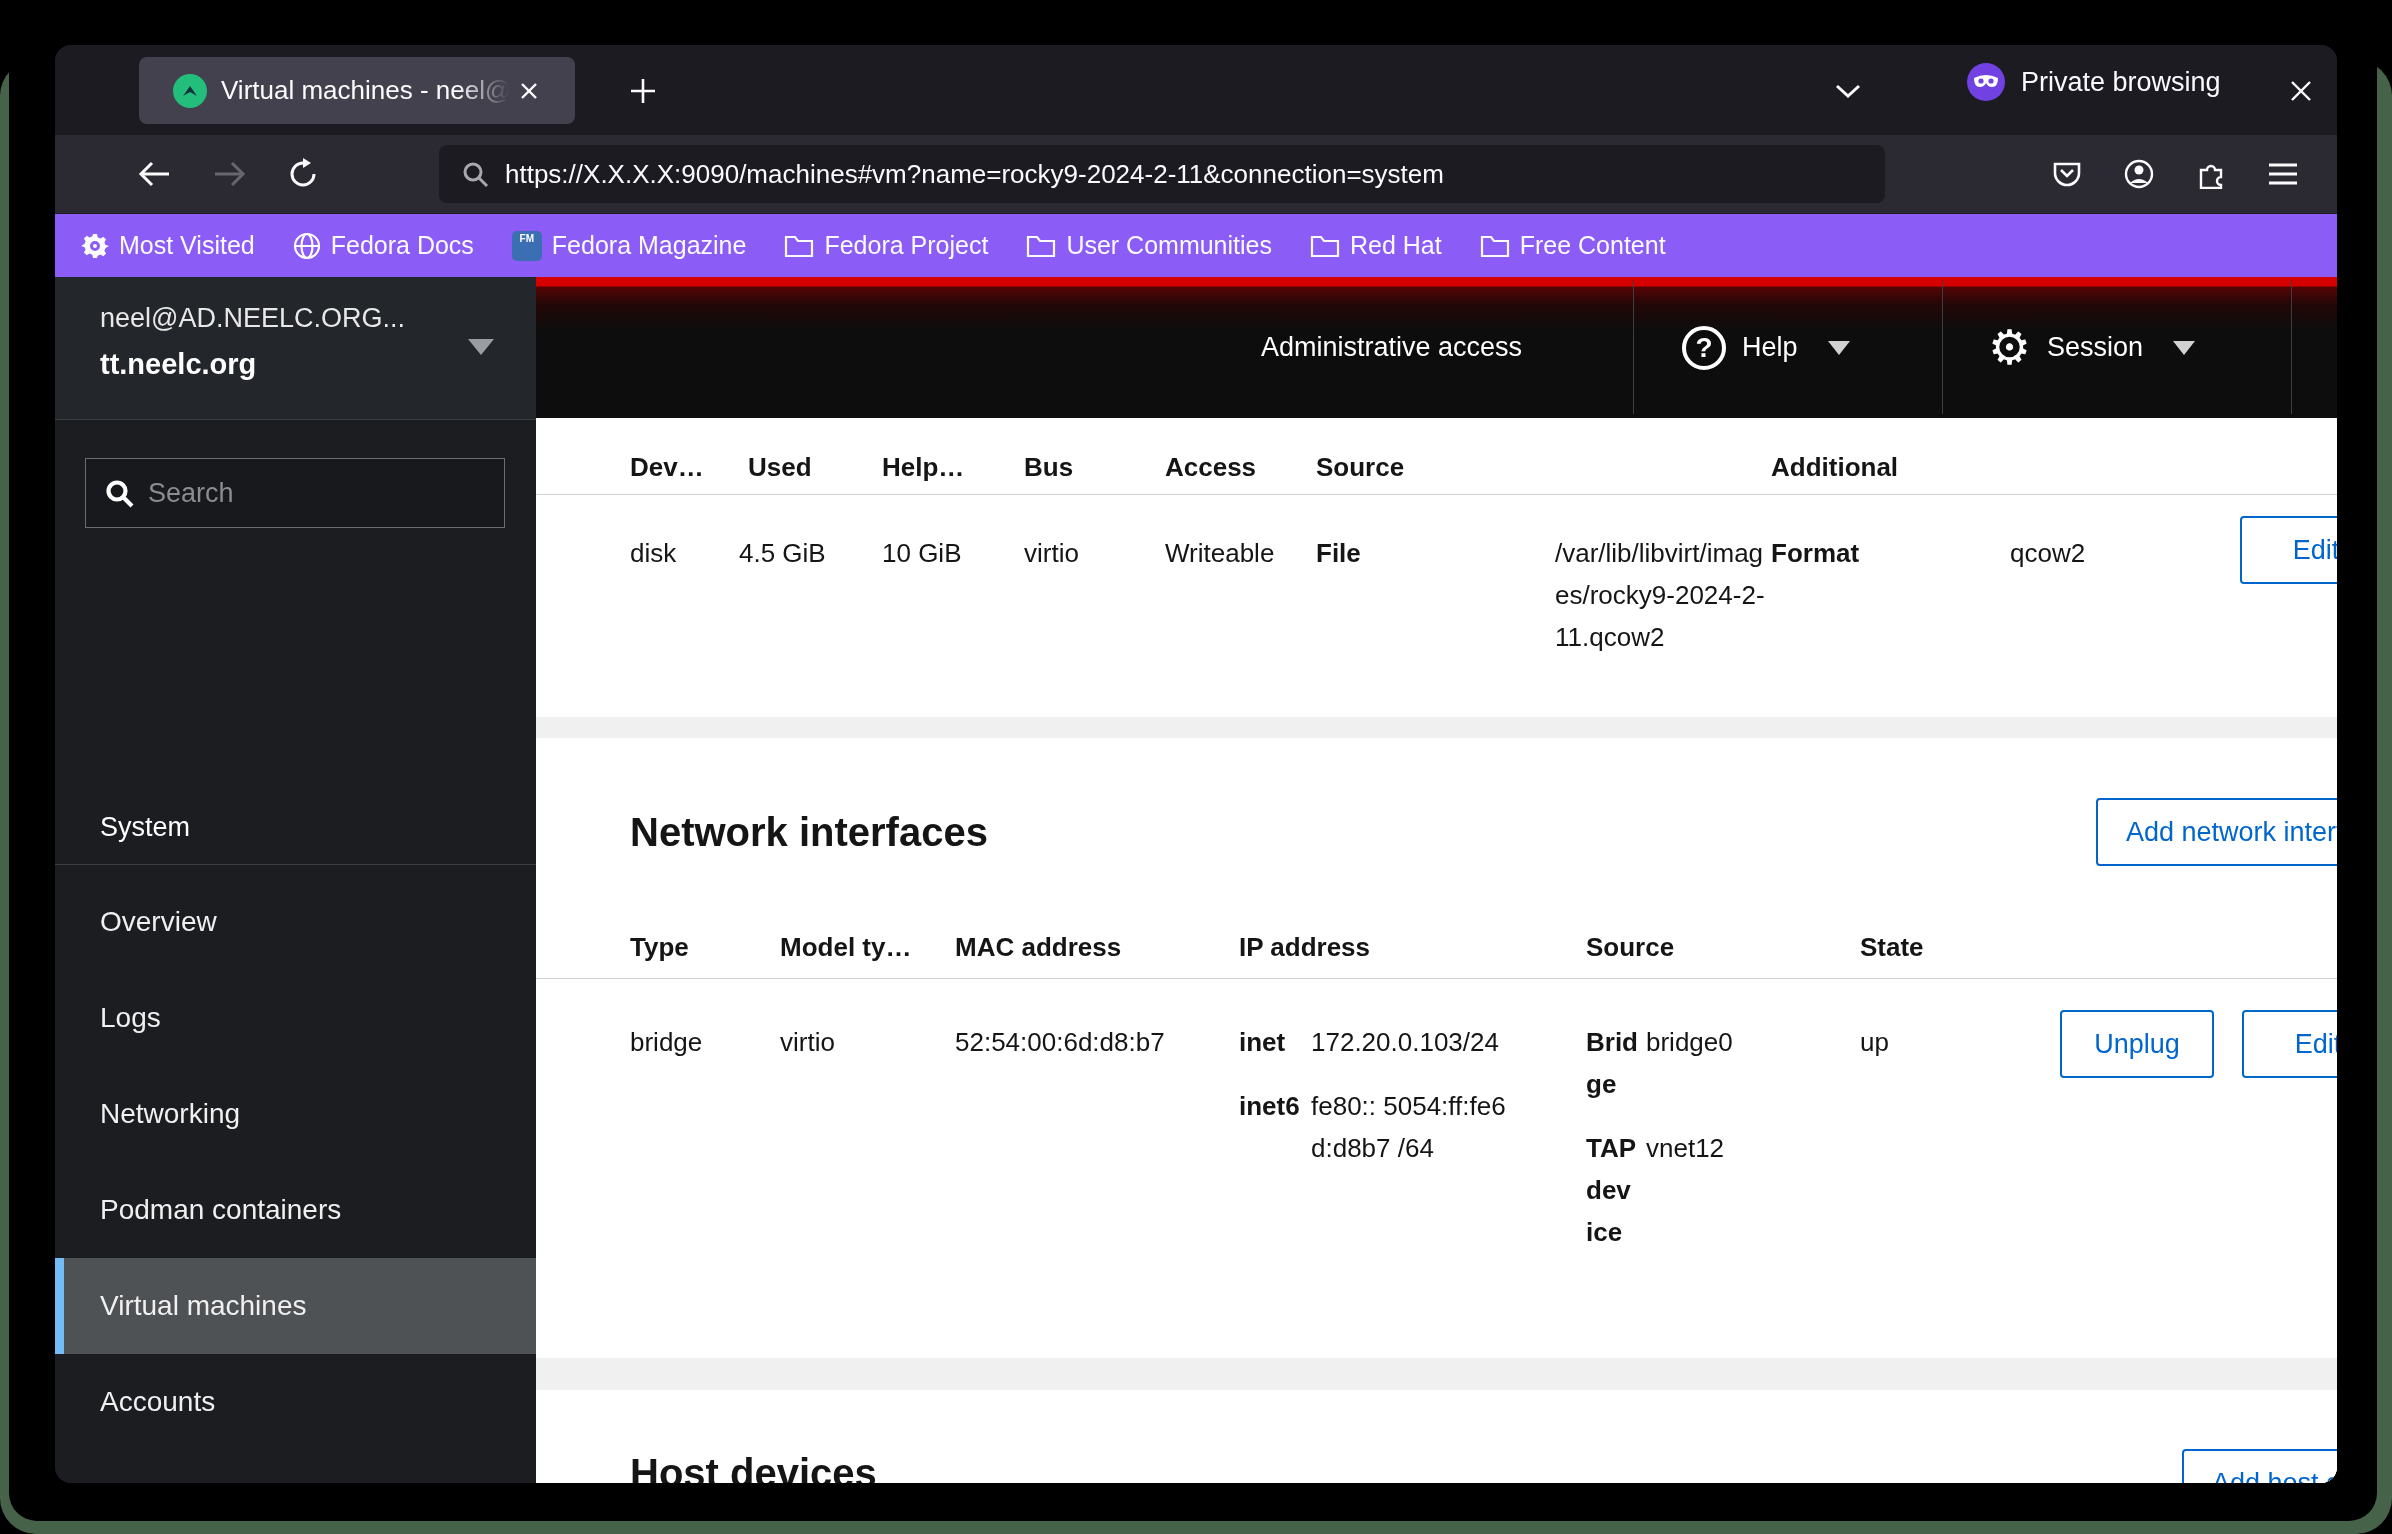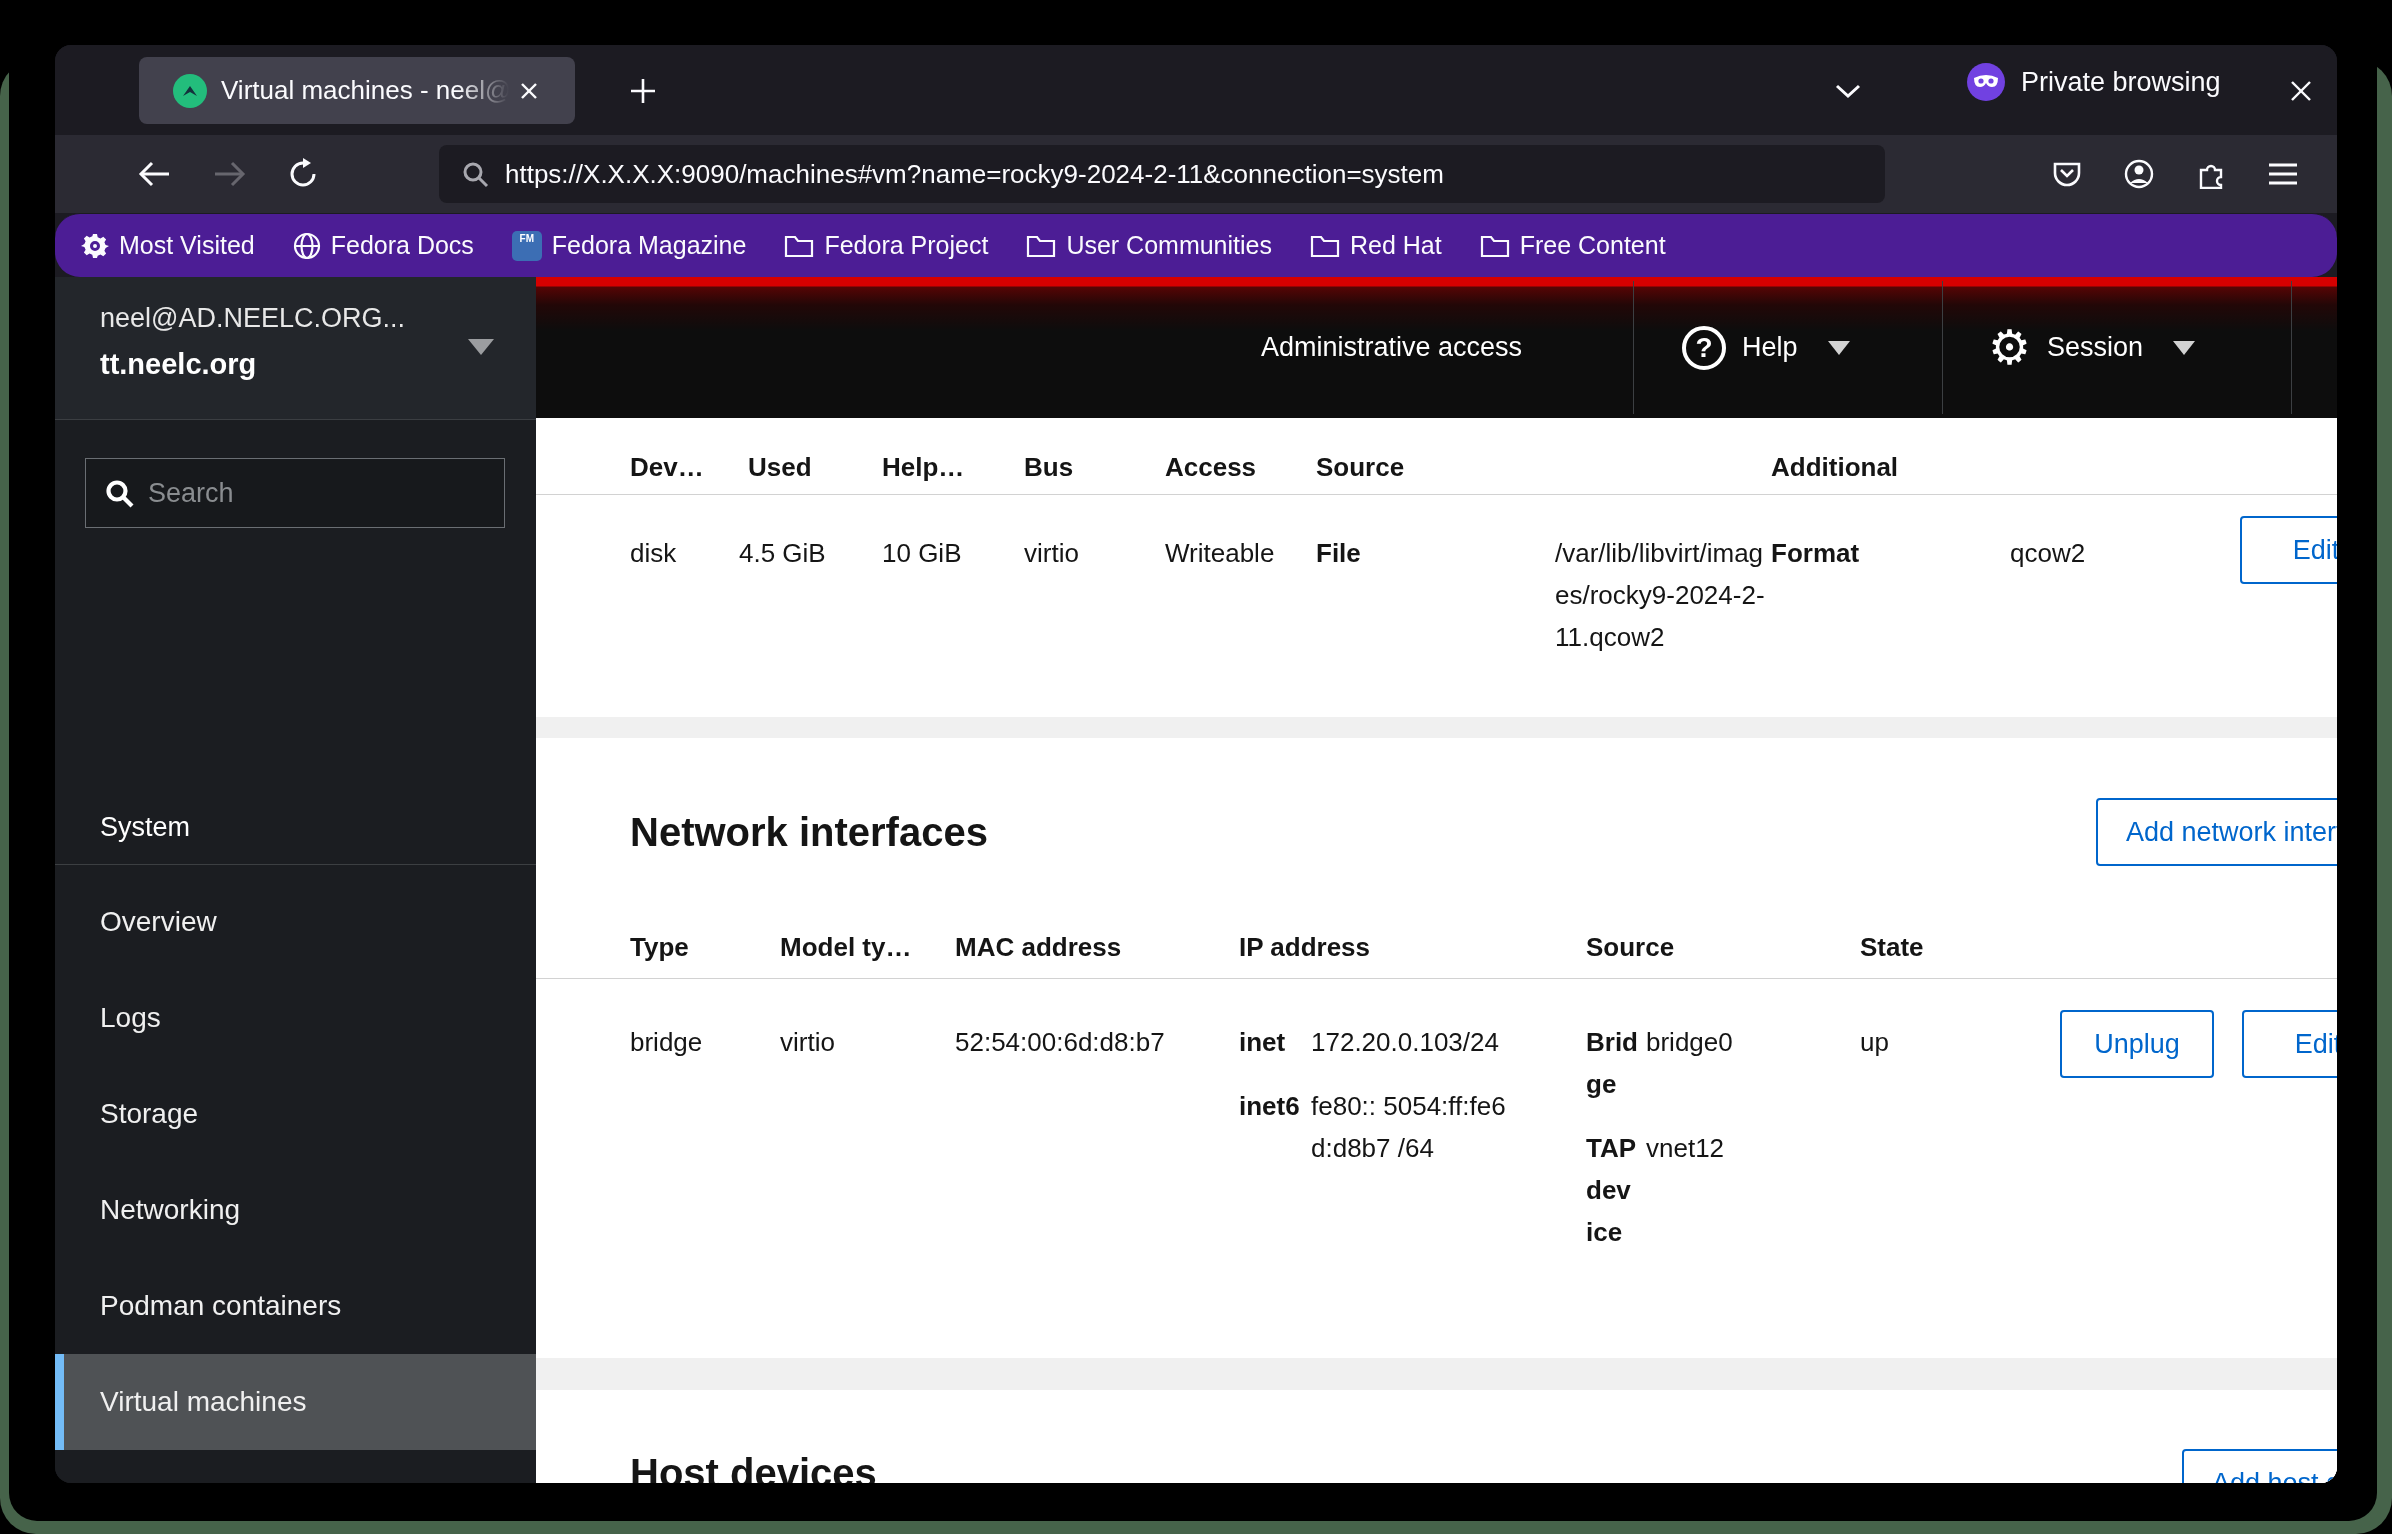--- a/index.html
+++ b/index.html
@@ -41,23 +41,23 @@
              align-items:center; justify-content:center; color:#fbfbfe; }
   .nav-btn.disabled { color:#67666e; }
   .urlbar { position:absolute; left:384px; top:10px; width:1446px; height:58px;
             background:#1c1b22; border-radius:8px; display:flex; align-items:center;
             padding:0 22px; color:#fbfbfe; }
   .urlbar .url-text { font-size:26px; white-space:nowrap; overflow:hidden; color:#fbfbfe; }
   .tool-icons { position:absolute; right:18px; top:11px; display:flex; }
   .tool-icons .nav-ic { width:72px; height:56px; display:flex; align-items:center;
             justify-content:center; color:#fbfbfe; }
 
-  .bookmarks { position:absolute; left:0; top:168px; width:100%; height:64px; background:#4c1d95;
+  .bookmarks { position:absolute; left:0; top:168px; width:100%; height:64px; background:#8b5cf6;
                border-top:1px solid #1c1b22; display:flex; align-items:center; padding-left:26px;
-               color:#fbfbfe; font-size:25px; gap:38px;border-radius:25px; }
+               color:#fbfbfe; font-size:25px; gap:38px; }
   .bm { display:flex; align-items:center; gap:10px; white-space:nowrap; }
   .fm-badge { width:30px; height:30px; border-radius:5px; background:#3c6eb4; color:#fff;
               font-size:10px; font-weight:bold; display:flex; align-items:flex-start;
               justify-content:center; padding-top:2px; }
 
   
   .sidebar { position:absolute; left:0; top:232px; width:481px; bottom:0; background:#1b1d21; }
   .host-block { position:absolute; left:0; top:0; width:100%; height:143px; background:#23262b;
                 border-bottom:1px solid #3b3e42; padding:26px 40px 0 45px; }
   .host-user { color:#e8e8e8; font-size:27px; }
@@ -275,21 +275,20 @@
         <circle cx="13" cy="13" r="8.5"></circle>
           <line x1="19.5" y1="19.5" x2="28" y2="28"></line>
         </svg>
       <input placeholder="Search" style="">
     </div>
     <div class="sys-label">System</div>
     <div class="sys-divider"></div>
     <div class="nav-items">
       <div class="nav-item">Overview</div>
       <div class="nav-item">Logs</div>
-      <div class="nav-item">Storage</div>
       <div class="nav-item">Networking</div>
       <div class="nav-item">Podman containers</div>
       <div class="nav-item active">Virtual machines</div>
       <div class="nav-item">Accounts</div>
 
     </div>
   </div>
 
   <div class="main">
 

